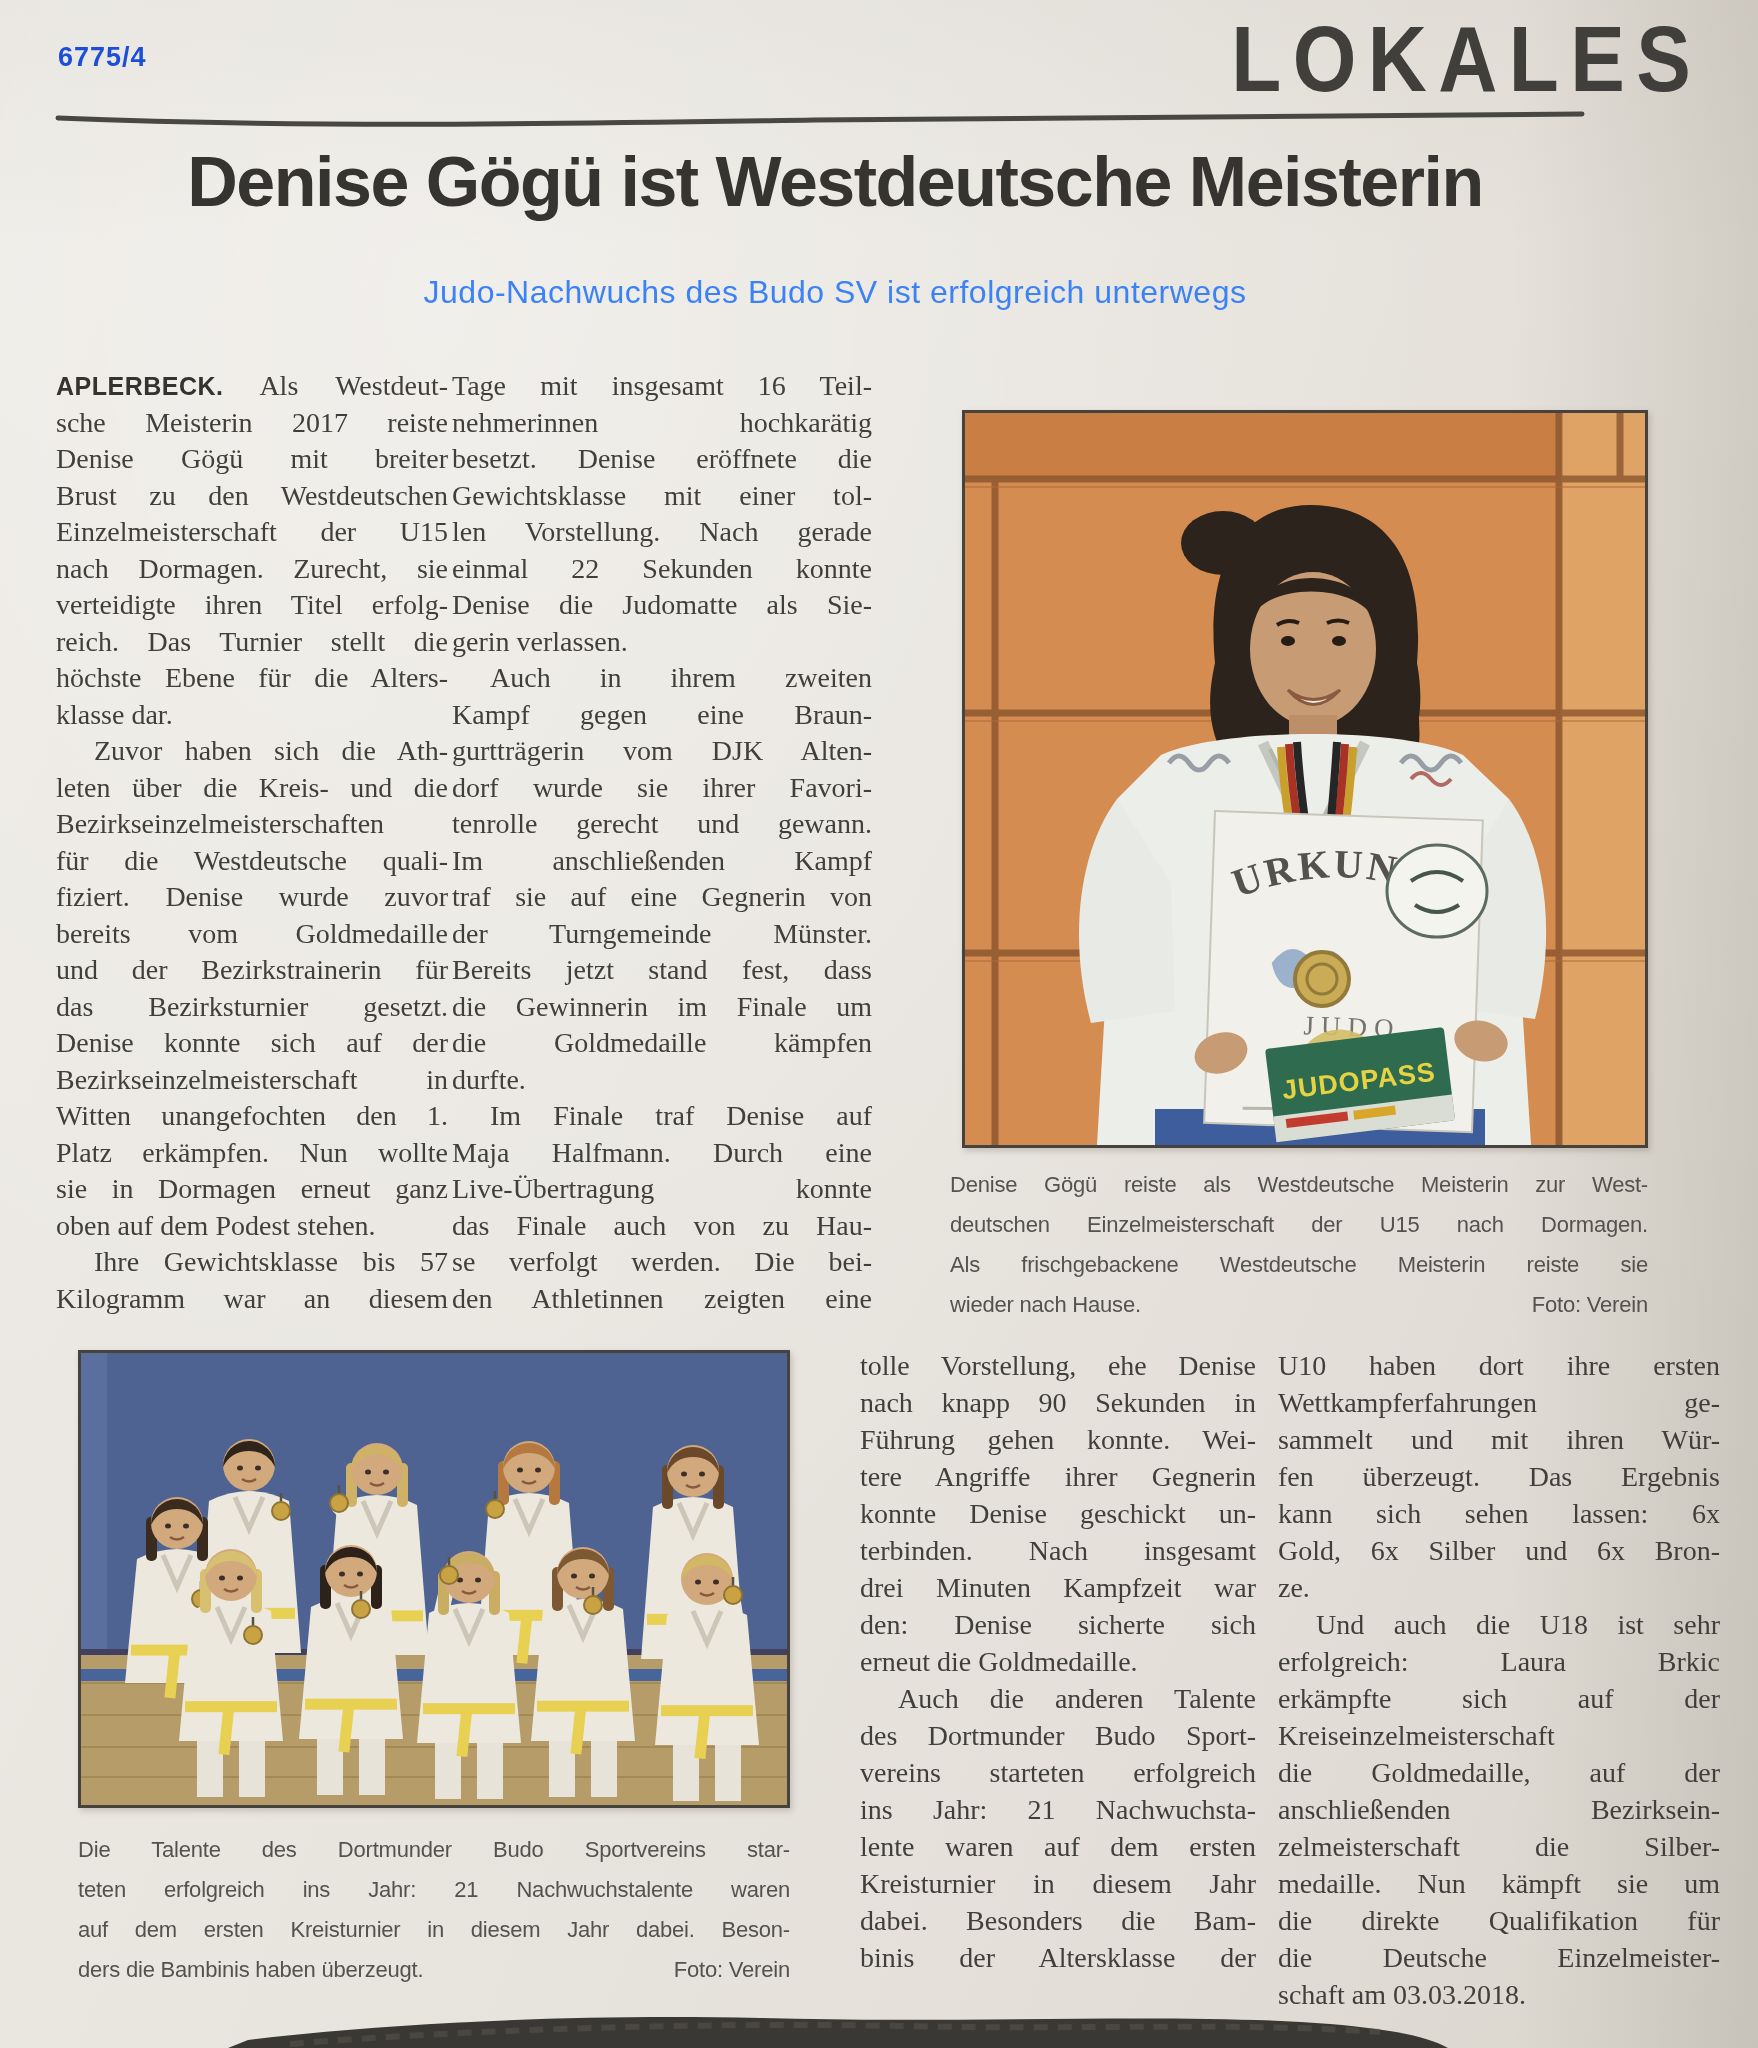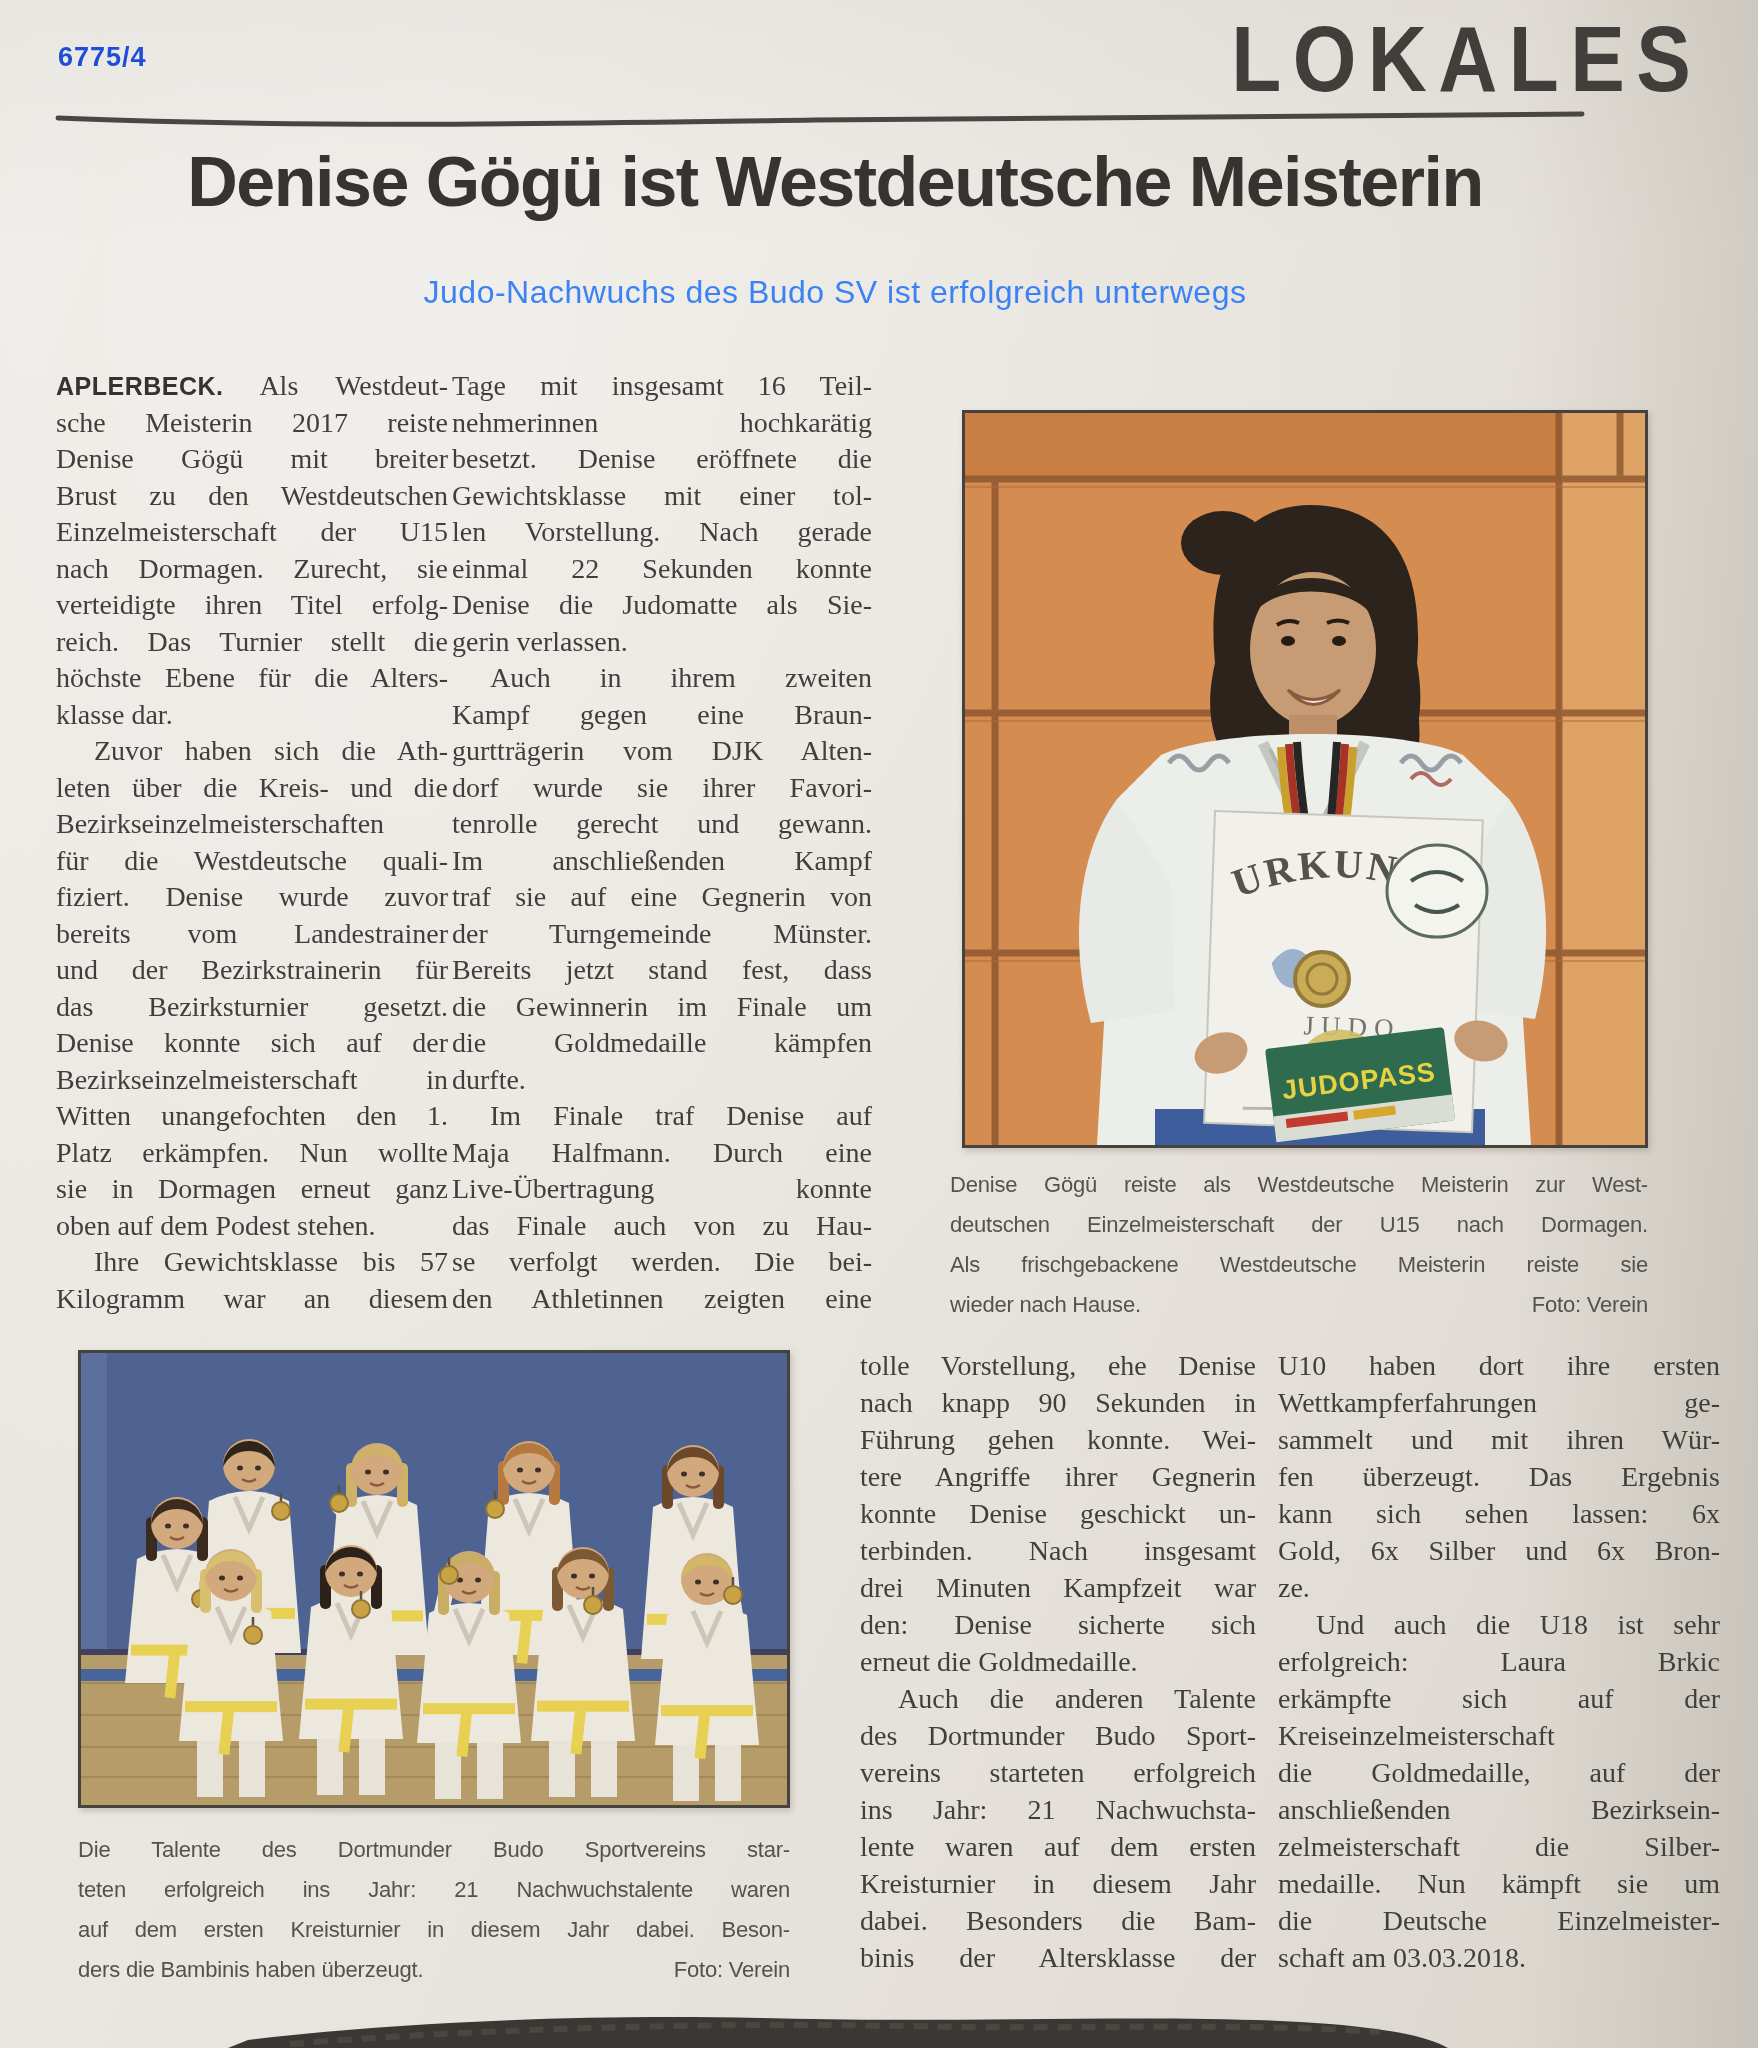--- a/index.html
+++ b/index.html
@@ -78,21 +78,21 @@
     <div class="bline">nach Dormagen. Zurecht, sie</div>
     <div class="bline">verteidigte ihren Titel erfolg-</div>
     <div class="bline">reich. Das Turnier stellt die</div>
     <div class="bline">höchste Ebene für die Alters-</div>
     <div class="bline noj">klasse dar.</div>
     <div class="bline ind">Zuvor haben sich die Ath-</div>
     <div class="bline">leten über die Kreis- und die</div>
     <div class="bline">Bezirkseinzelmeisterschaften</div>
     <div class="bline">für die Westdeutsche quali-</div>
     <div class="bline">fiziert. Denise wurde zuvor</div>
-    <div class="bline">bereits vom Landestrainer</div>
+    <div class="bline">bereits vom Goldmedaille</div>
     <div class="bline">und der Bezirkstrainerin für</div>
     <div class="bline">das Bezirksturnier gesetzt.</div>
     <div class="bline">Denise konnte sich auf der</div>
     <div class="bline">Bezirkseinzelmeisterschaft in</div>
     <div class="bline">Witten unangefochten den 1.</div>
     <div class="bline">Platz erkämpfen. Nun wollte</div>
     <div class="bline">sie in Dormagen erneut ganz</div>
     <div class="bline noj">oben auf dem Podest stehen.</div>
     <div class="bline ind">Ihre Gewichtsklasse bis 57</div>
     <div class="bline">Kilogramm war an diesem</div>
@@ -153,20 +153,21 @@
     <div class="bline">Gold, 6x Silber und 6x Bron-</div>
     <div class="bline noj">ze.</div>
     <div class="bline ind">Und auch die U18 ist sehr</div>
     <div class="bline">erfolgreich: Laura Brkic</div>
     <div class="bline">erkämpfte sich auf der</div>
     <div class="bline">Kreiseinzelmeisterschaft</div>
     <div class="bline">die Goldmedaille, auf der</div>
     <div class="bline">anschließenden Bezirksein-</div>
     <div class="bline">zelmeisterschaft die Silber-</div>
     <div class="bline">medaille. Nun kämpft sie um</div>
+    <div class="bline">die direkte Qualifikation für</div>
     <div class="bline">die Deutsche Einzelmeister-</div>
     <div class="bline noj">schaft am 03.03.2018.</div>
   </div>
 
 <div id="portrait" class="photo">
 <svg viewBox="0 0 680 732" width="680" height="732" preserveAspectRatio="none">
   <rect width="680" height="732" fill="#d58c51"></rect>
   <rect x="0" y="0" width="680" height="66" fill="#c97e43"></rect>
   <rect x="596" y="0" width="84" height="732" fill="#e0a366"></rect>
   <g stroke="#8a552e" stroke-width="7" opacity="0.8">

